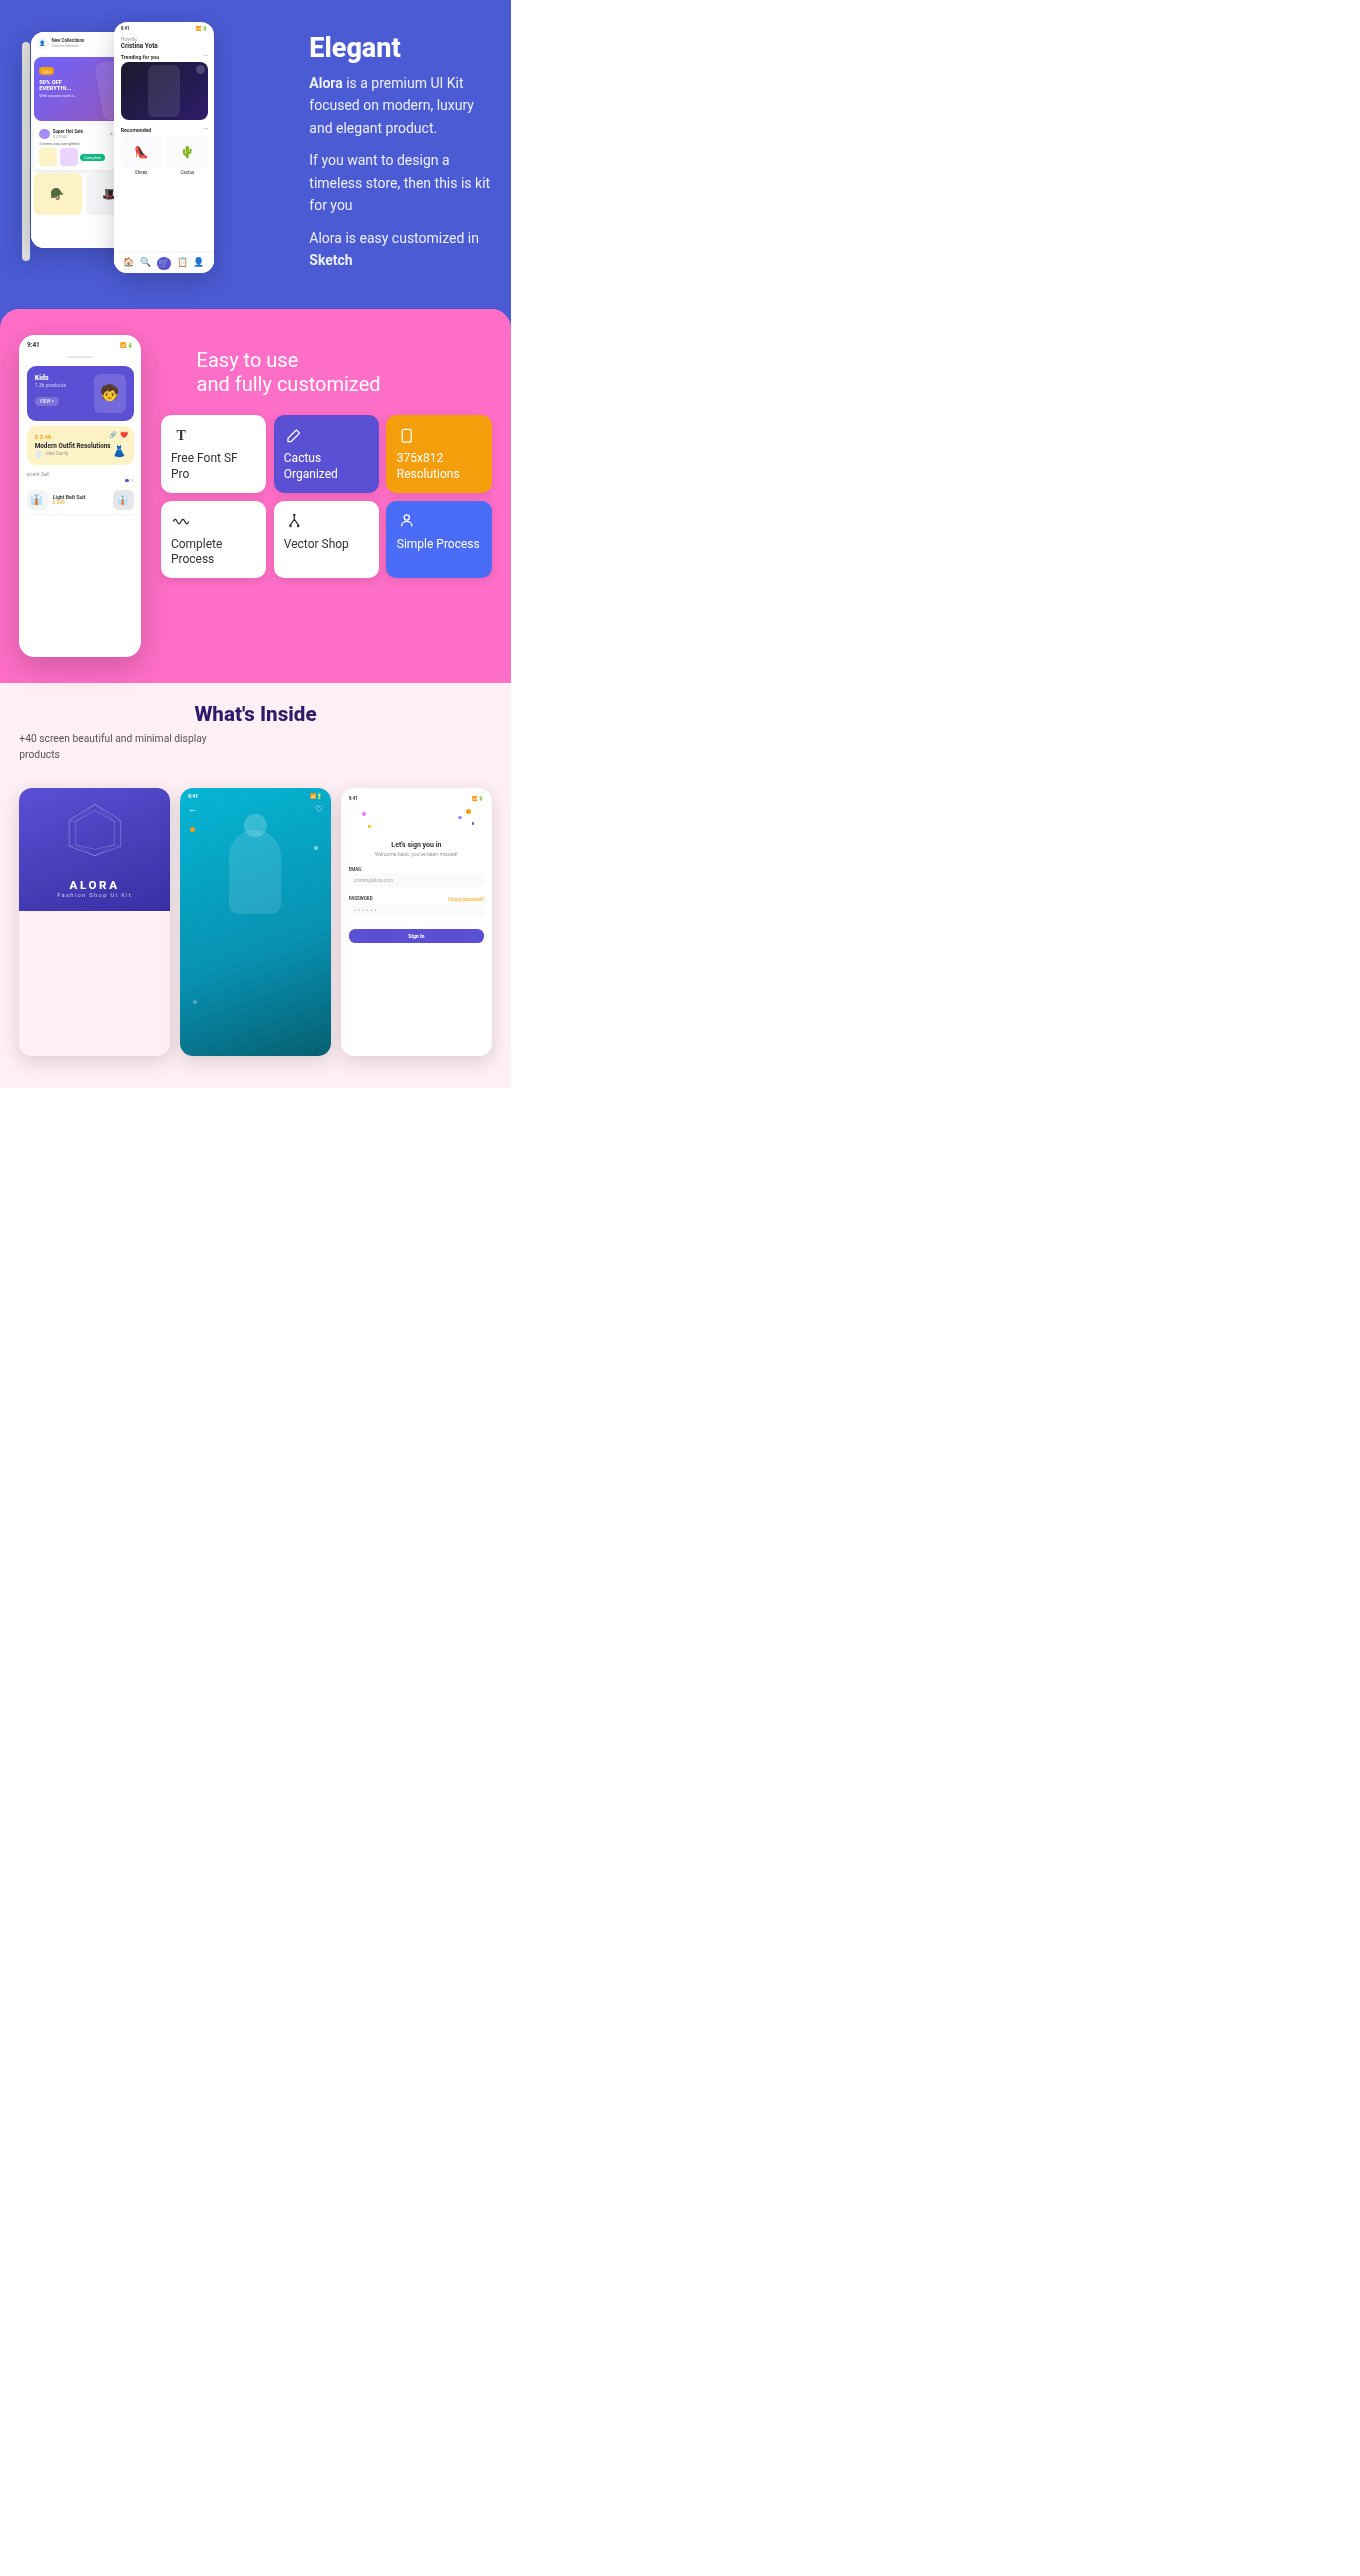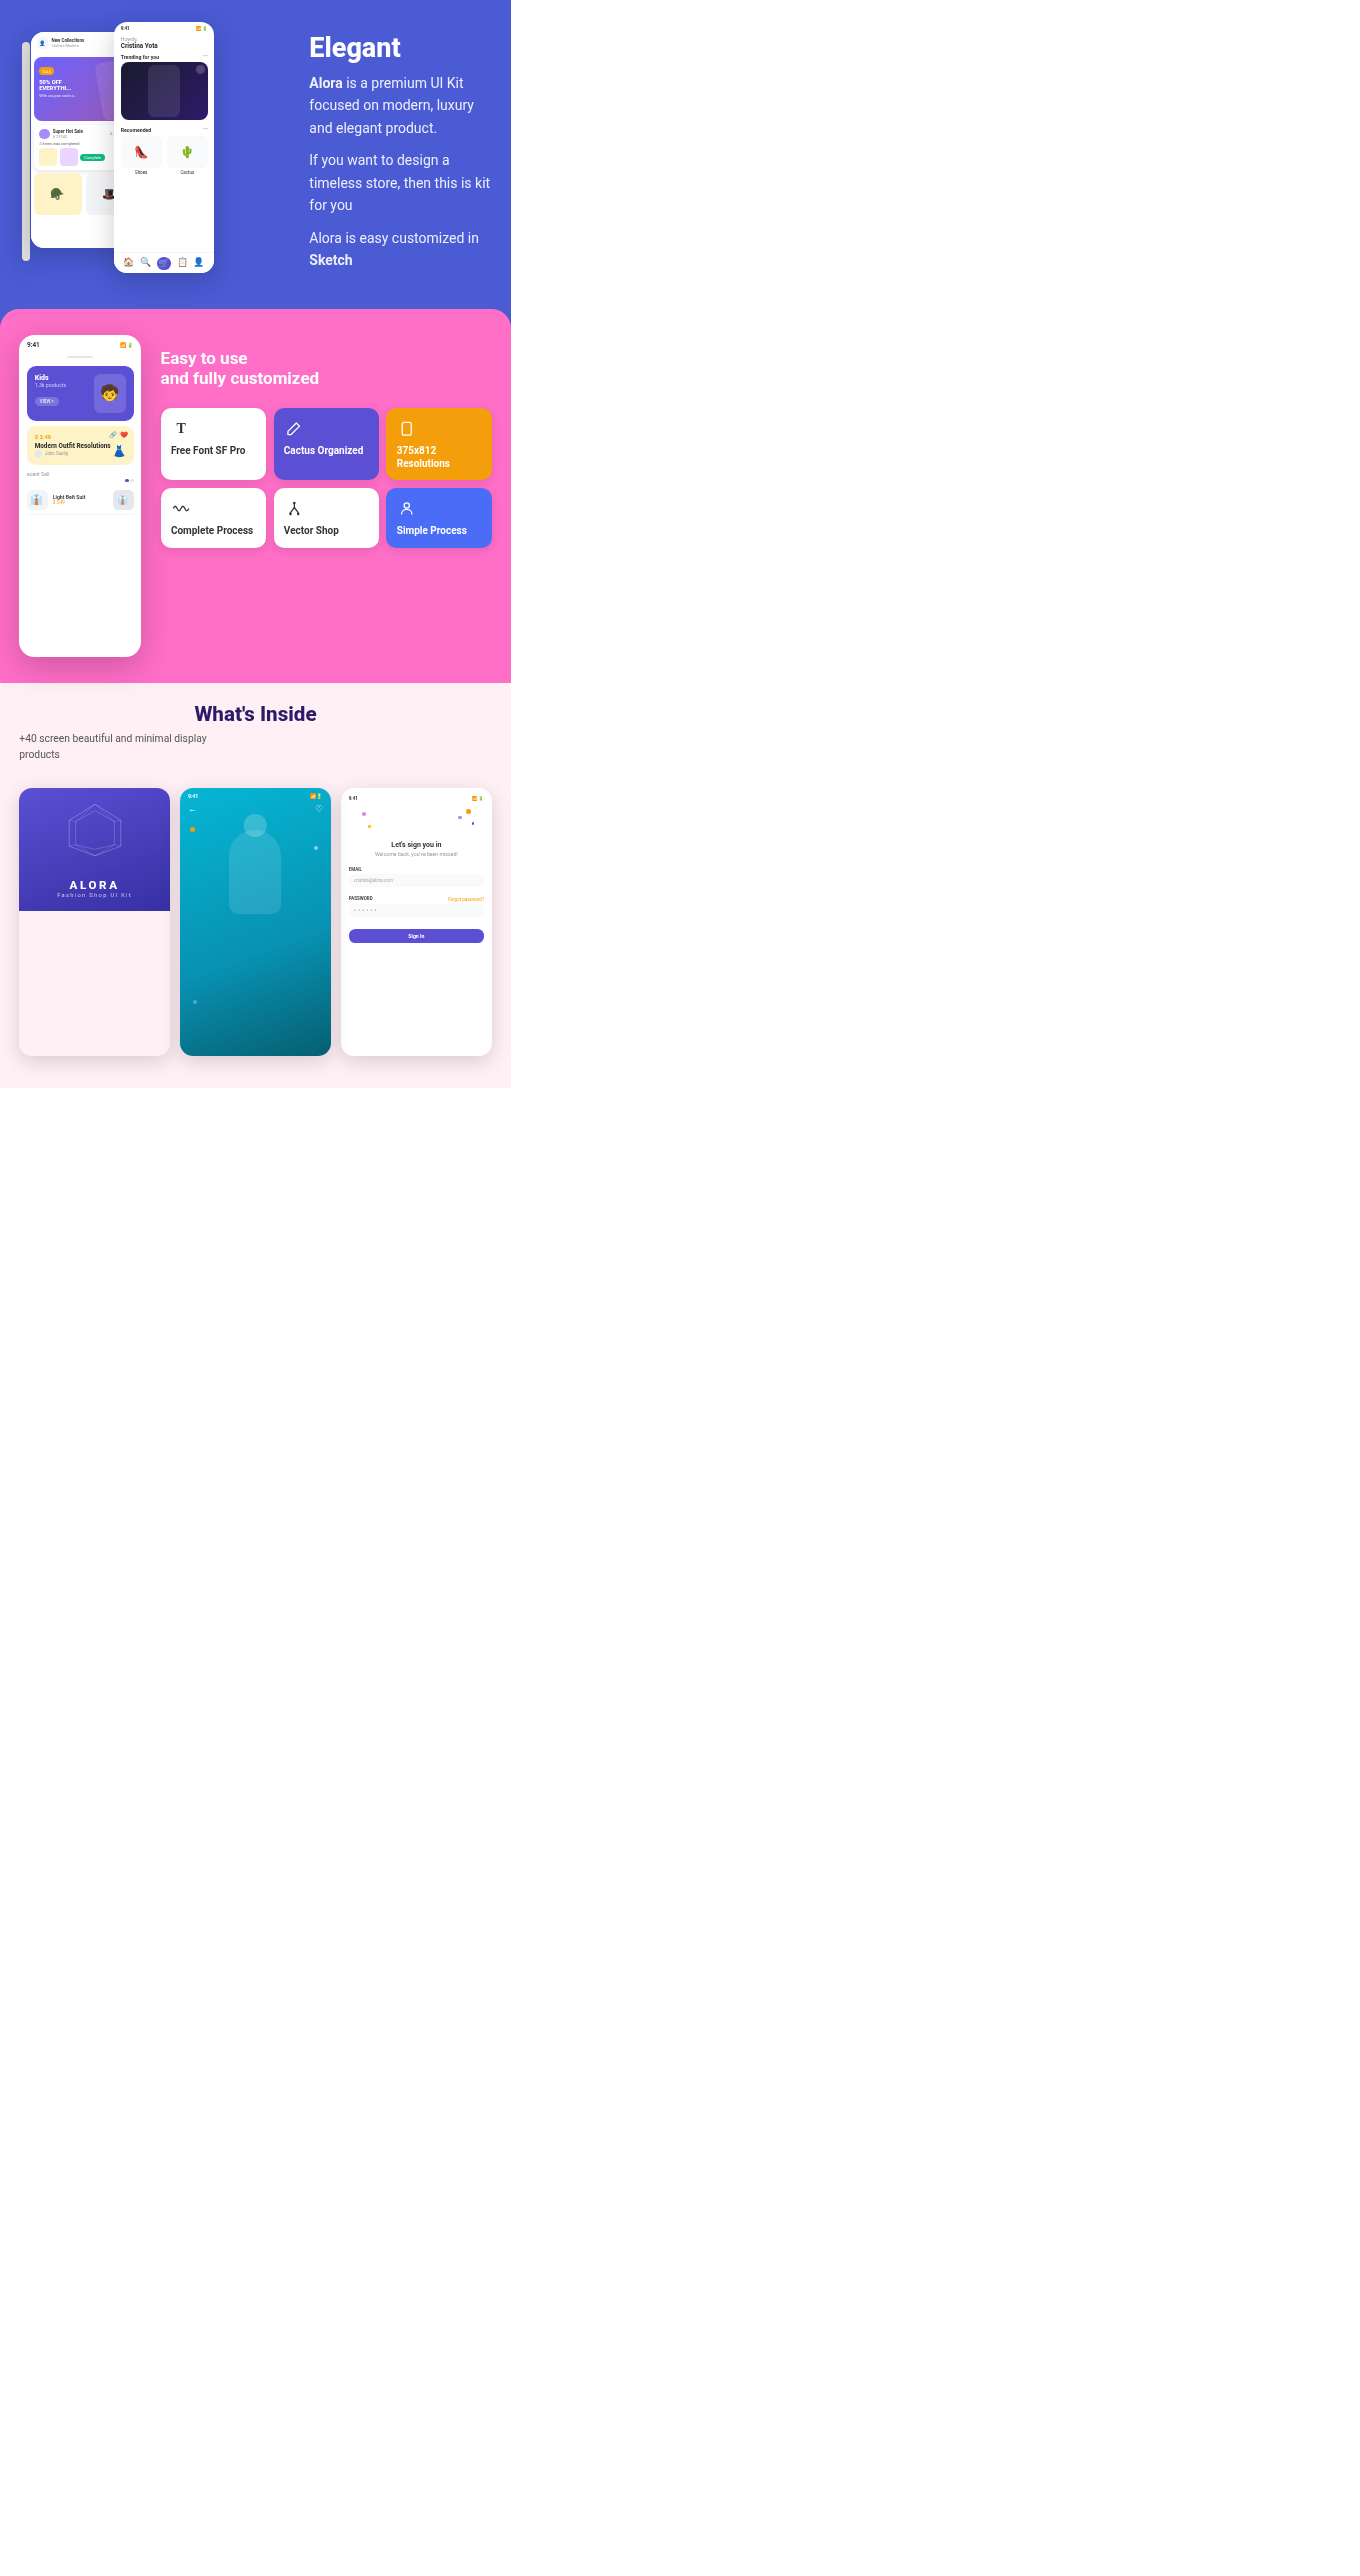--- a/index.html
+++ b/index.html
@@ -192,25 +192,26 @@
       height: 322px;
       position: relative;
     }
 
     .features-right {
       flex: 1;
       padding-top: 13px;
     }
 
     .features-title {
-      font-size: 17px;
-      font-weight: 700;
+      font-size: 20px;
+      font-weight: 400;
       color: white;
       line-height: 1.2;
       margin-bottom: 19.3px;
+      margin-left: 36px;
     }
 
     .features-grid {
       display: grid;
       grid-template-columns: 1fr 1fr 1fr;
       gap: 7.7px;
     }
 
     .feature-card {
       background: white;
@@ -241,22 +242,22 @@
     .feature-icon {
       font-size: 13px;
       width: 20.6px;
       height: 20.6px;
       display: flex;
       align-items: center;
       justify-content: center;
     }
 
     .feature-label {
-      font-size: 10px;
-      font-weight: 700;
+      font-size: 12px;
+      font-weight: 400;
       color: #333;
       line-height: 1.3;
     }
 
     .feature-card.purple .feature-label,
     .feature-card.orange .feature-label,
     .feature-card.blue .feature-label {
       color: white;
     }
 

